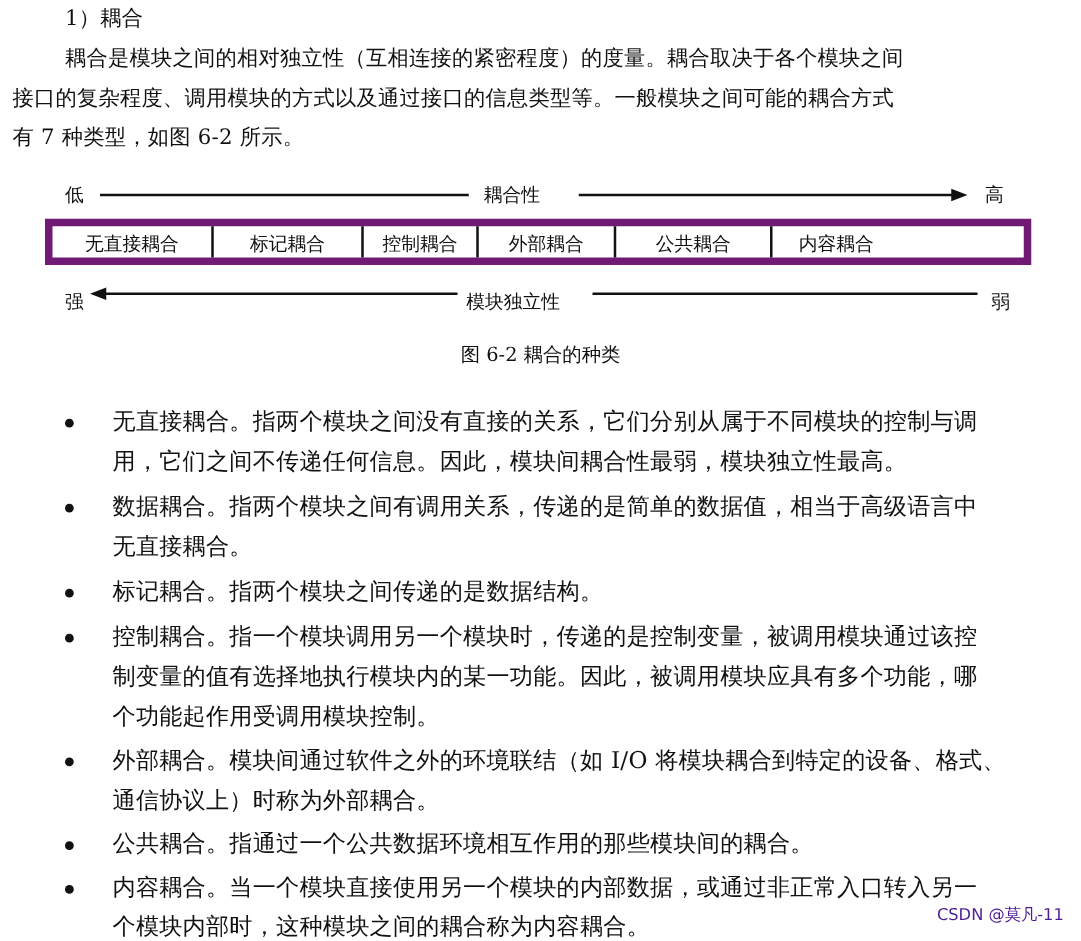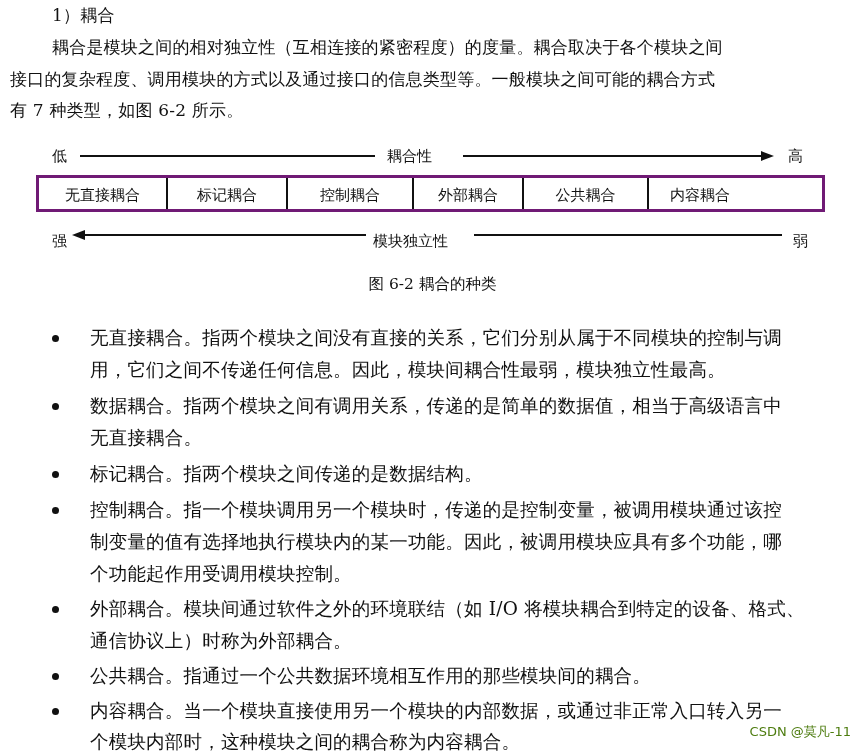--- a/index.html
+++ b/index.html
@@ -52,21 +52,21 @@
       border-top: 5px solid transparent;
       border-bottom: 5px solid transparent;
       border-right: 13px solid #111;
     }
     .box-row {
       position: absolute;
       left: 36px;
       top: 175px;
       width: 789px;
       height: 37px;
-      border: 3px solid #701a75;
+      border: 6px solid #701a75;
       box-sizing: border-box;
       display: flex;
     }
     .cell {
       box-sizing: border-box;
       border-right: 2px solid #111;
       display: flex;
       align-items: center;
       justify-content: center;
       font-size: 15px;
@@ -102,21 +102,21 @@
       white-space: nowrap;
       letter-spacing: 0.2px;
     }
 
     .watermark {
       position: absolute;
       right: 14px;
       top: 723px;
       font-family: "DejaVu Sans", "Liberation Sans", sans-serif;
       font-size: 13px;
-      color: #4d7c0f;
+      color: #4c1d95;
       white-space: nowrap;
     }
   </style>
 </head>
 <body>
 
 <div class="line heading">1）耦合</div>
 <div class="line p1">耦合是模块之间的相对独立性（互相连接的紧密程度）的度量。耦合取决于各个模块之间</div>
 <div class="line p2">接口的复杂程度、调用模块的方式以及通过接口的信息类型等。一般模块之间可能的耦合方式</div>
 <div class="line p3">有 7 种类型，如图 6-2 所示。</div>
@@ -126,21 +126,21 @@
   <div class="axis-label" style="left:52px; top:147px;">低</div>
   <div class="hline" style="left:80px; width:295px; top:155px;"></div>
   <div class="axis-label" style="left:387px; top:147px;">耦合性</div>
   <div class="hline" style="left:463px; width:300px; top:155px;"></div>
   <div class="arrow-right" style="left:761px; top:151px;"></div>
   <div class="axis-label" style="left:788px; top:147px;">高</div>
 
   <div class="box-row">
     <div class="cell" style="width:129px;">无直接耦合</div>
     <div class="cell" style="width:120px;">标记耦合</div>
-    <div class="cell" style="width:126px;">控制耦合</div>
+    <div class="cell" style="width:92px;">控制耦合</div>
     <div class="cell" style="width:110px;">外部耦合</div>
     <div class="cell" style="width:125px;">公共耦合</div>
     <div class="cell" style="width:102px;">内容耦合</div>
   </div>
 
   <div class="axis-label" style="left:52px; top:232px;">强</div>
   <div class="arrow-left" style="left:72px; top:230px;"></div>
   <div class="hline" style="left:84px; width:282px; top:234px;"></div>
   <div class="axis-label" style="left:373px; top:232px;">模块独立性</div>
   <div class="hline" style="left:474px; width:308px; top:234px;"></div>

